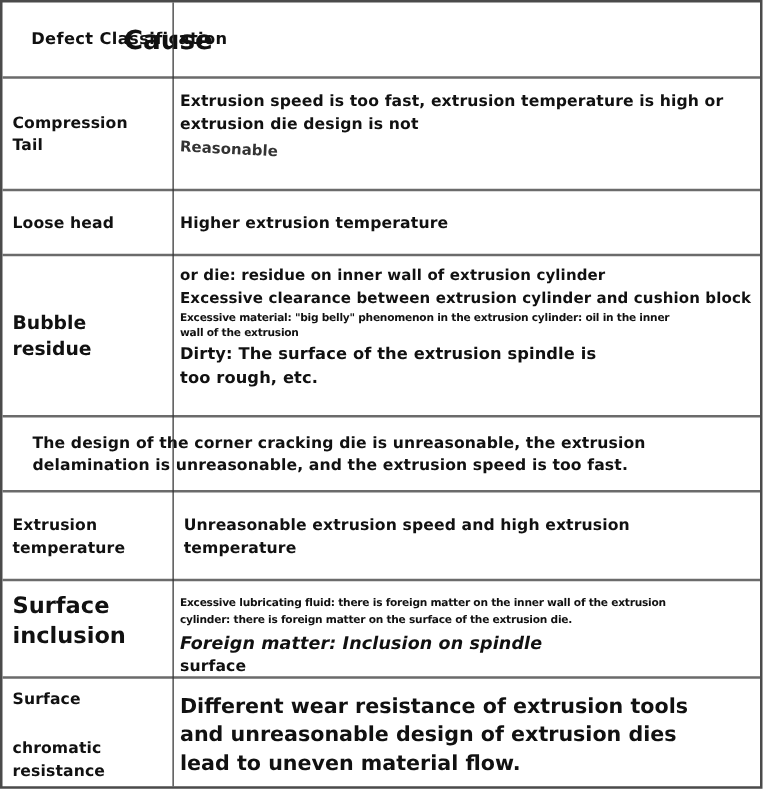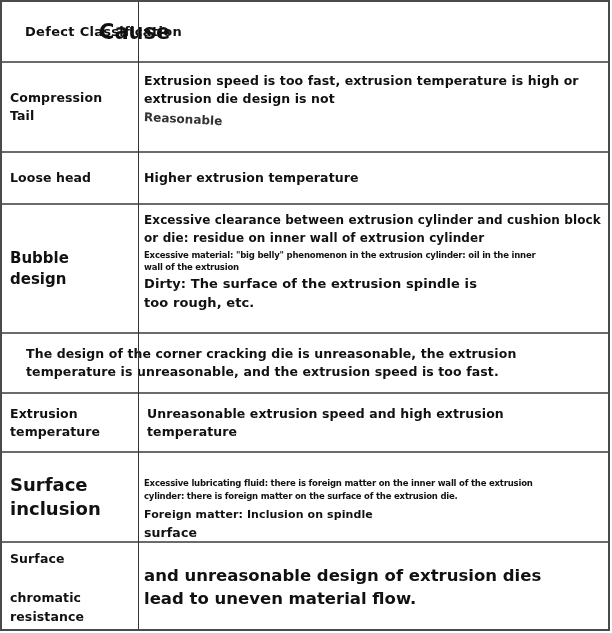--- a/index.html
+++ b/index.html
@@ -48,67 +48,68 @@
       <span class="t">Loose head</span>
     </div>
     <div class="cell c2">
       <span class="t">Higher extrusion temperature</span>
     </div>
   </div>
 
   <div class="row" style="top:203px;height:129px;">
     <div class="cell c1">
       <span class="b" style="font-size:15px;line-height:21px;">Bubble</span>
-      <span class="b" style="font-size:15px;line-height:21px;">design</span>
+      <span class="b" style="font-size:15px;line-height:21px;">residue</span>
     </div>
     <div class="cell c2" style="justify-content:flex-start;padding-top:6px;">
+      <span class="t" style="font-size:12px;">or die: residue on inner wall of extrusion cylinder</span>
       <span class="t" style="font-size:12px;">Excessive clearance between extrusion cylinder and cushion block</span>
-      <span class="t" style="font-size:12px;">or die: residue on inner wall of extrusion cylinder</span>
       <span class="small" style="margin-top:2px;">Excessive material: "big belly" phenomenon in the extrusion cylinder: oil in the inner</span>
       <span class="small">wall of the extrusion</span>
       <span class="t" style="font-size:13px;line-height:19px;margin-top:1px;">Dirty: The surface of the extrusion spindle is</span>
       <span class="t" style="font-size:13px;line-height:19px;">too rough, etc.</span>
     </div>
   </div>
 
   <div class="row" style="top:332px;height:60px;">
     <div class="cell" style="left:0;right:0;padding-left:24px;">
       <span class="t">The design of the corner cracking die is unreasonable, the extrusion</span>
-      <span class="t">temperature is unreasonable, and the extrusion speed is too fast.</span>
+      <span class="t">delamination is unreasonable, and the extrusion speed is too fast.</span>
     </div>
   </div>
 
-  <div class="row" style="top:392px;height:59px;">
+  <div class="row" style="top:392px;height:71px;">
     <div class="cell c1">
       <span class="t">Extrusion</span>
       <span class="t">temperature</span>
     </div>
     <div class="cell c2" style="padding-left:8px;">
       <span class="t">Unreasonable extrusion speed and high extrusion</span>
       <span class="t">temperature</span>
     </div>
   </div>
 
   <div class="row" style="top:451px;height:90px;">
     <div class="cell c1">
       <span class="b" style="font-size:18px;line-height:24px;">Surface</span>
       <span class="b" style="font-size:18px;line-height:24px;">inclusion</span>
     </div>
     <div class="cell c2" style="justify-content:space-between;padding-top:24px;">
       <span class="small">Excessive lubricating fluid: there is foreign matter on the inner wall of the extrusion</span>
       <span class="small">cylinder: there is foreign matter on the surface of the extrusion die.</span>
-      <span class="t" style="font-size:11px;margin-top:2px;">Foreign matter: Inclusion on spindle</span>
+      <span class="t" style="font-size:14px;margin-top:2px;font-style:italic;">Foreign matter: Inclusion on spindle</span>
       <span class="t" style="font-size:12.5px;line-height:16px;">surface</span>
     </div>
   </div>
 
   <div class="row" style="top:541px;height:88px;">
     <div class="cell c1">
       <span class="t" style="line-height:19px;">Surface</span>
       <span class="t" style="line-height:19px;margin-top:20px;">chromatic</span>
       <span class="t" style="line-height:19px;">resistance</span>
     </div>
     <div class="cell c2" style="padding-left:5px;">
+      <span class="b" style="font-size:16.5px;line-height:23px;">Different wear resistance of extrusion tools</span>
       <span class="b" style="font-size:16.5px;line-height:23px;">and unreasonable design of extrusion dies</span>
       <span class="b" style="font-size:16.5px;line-height:23px;">lead to uneven material flow.</span>
     </div>
   </div>
 </div>
 
 </body></html>

